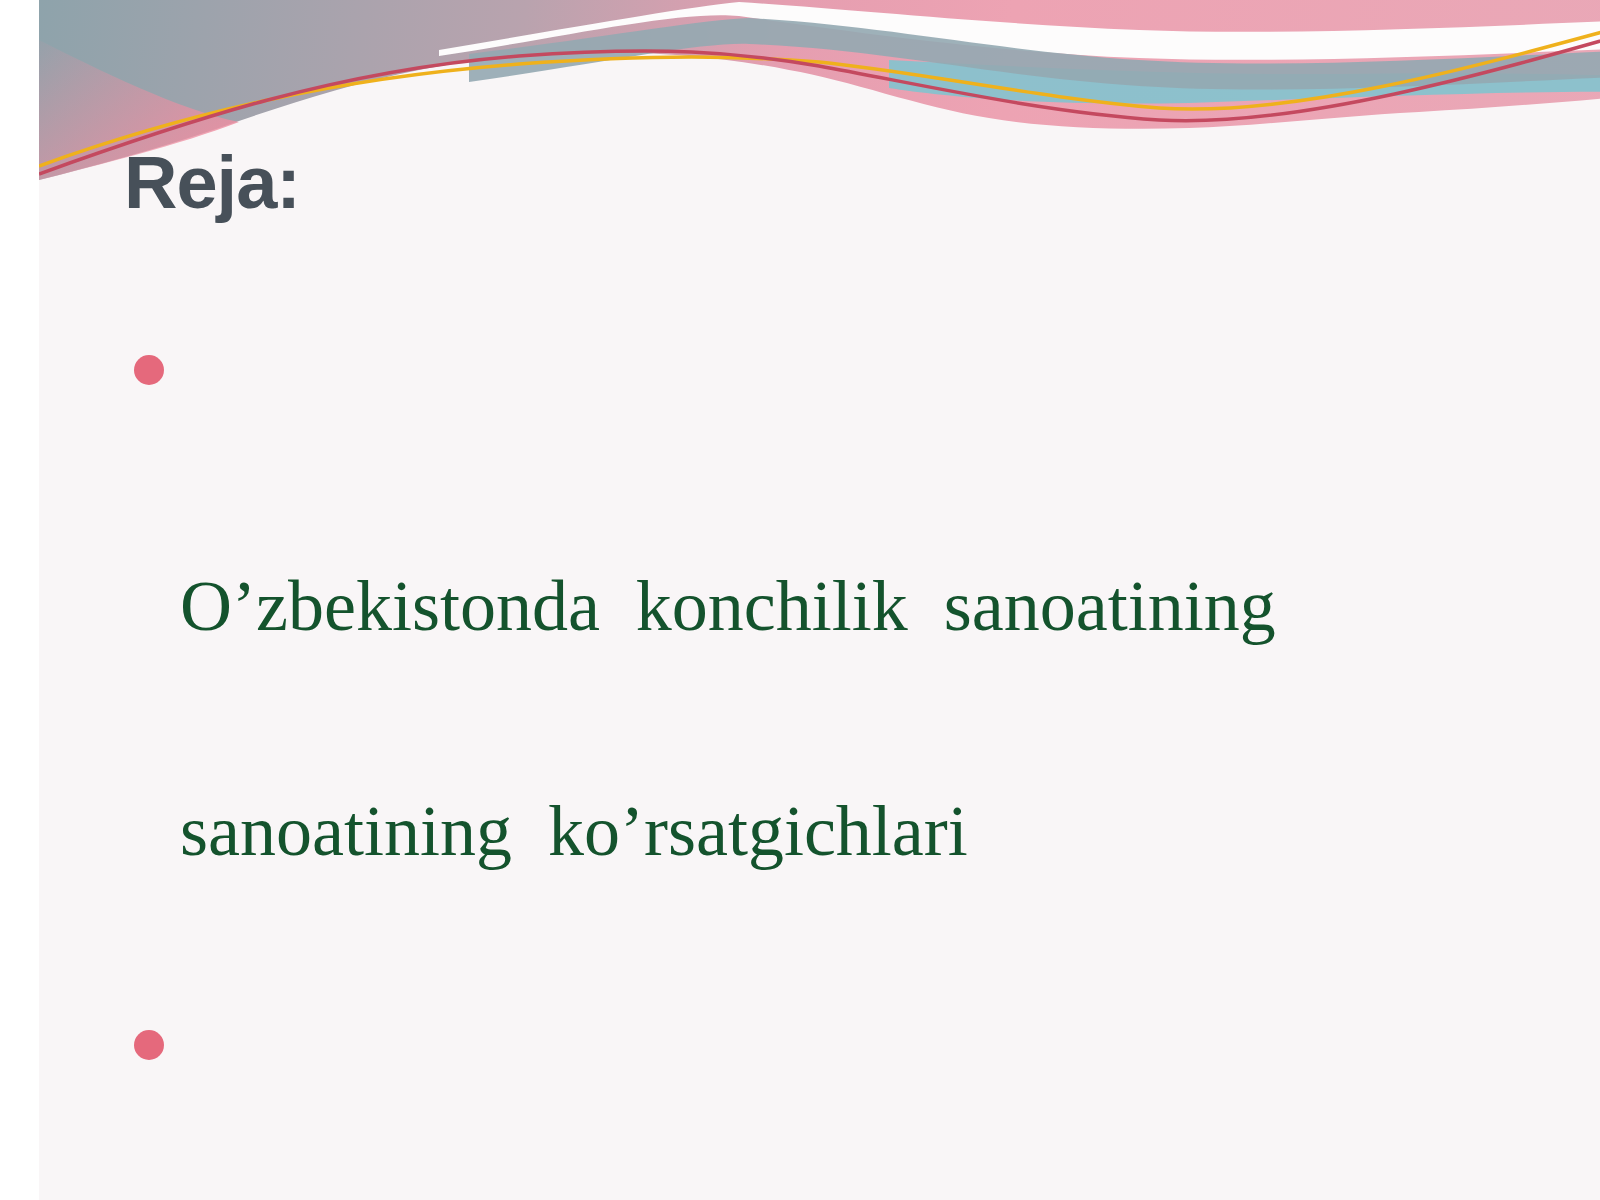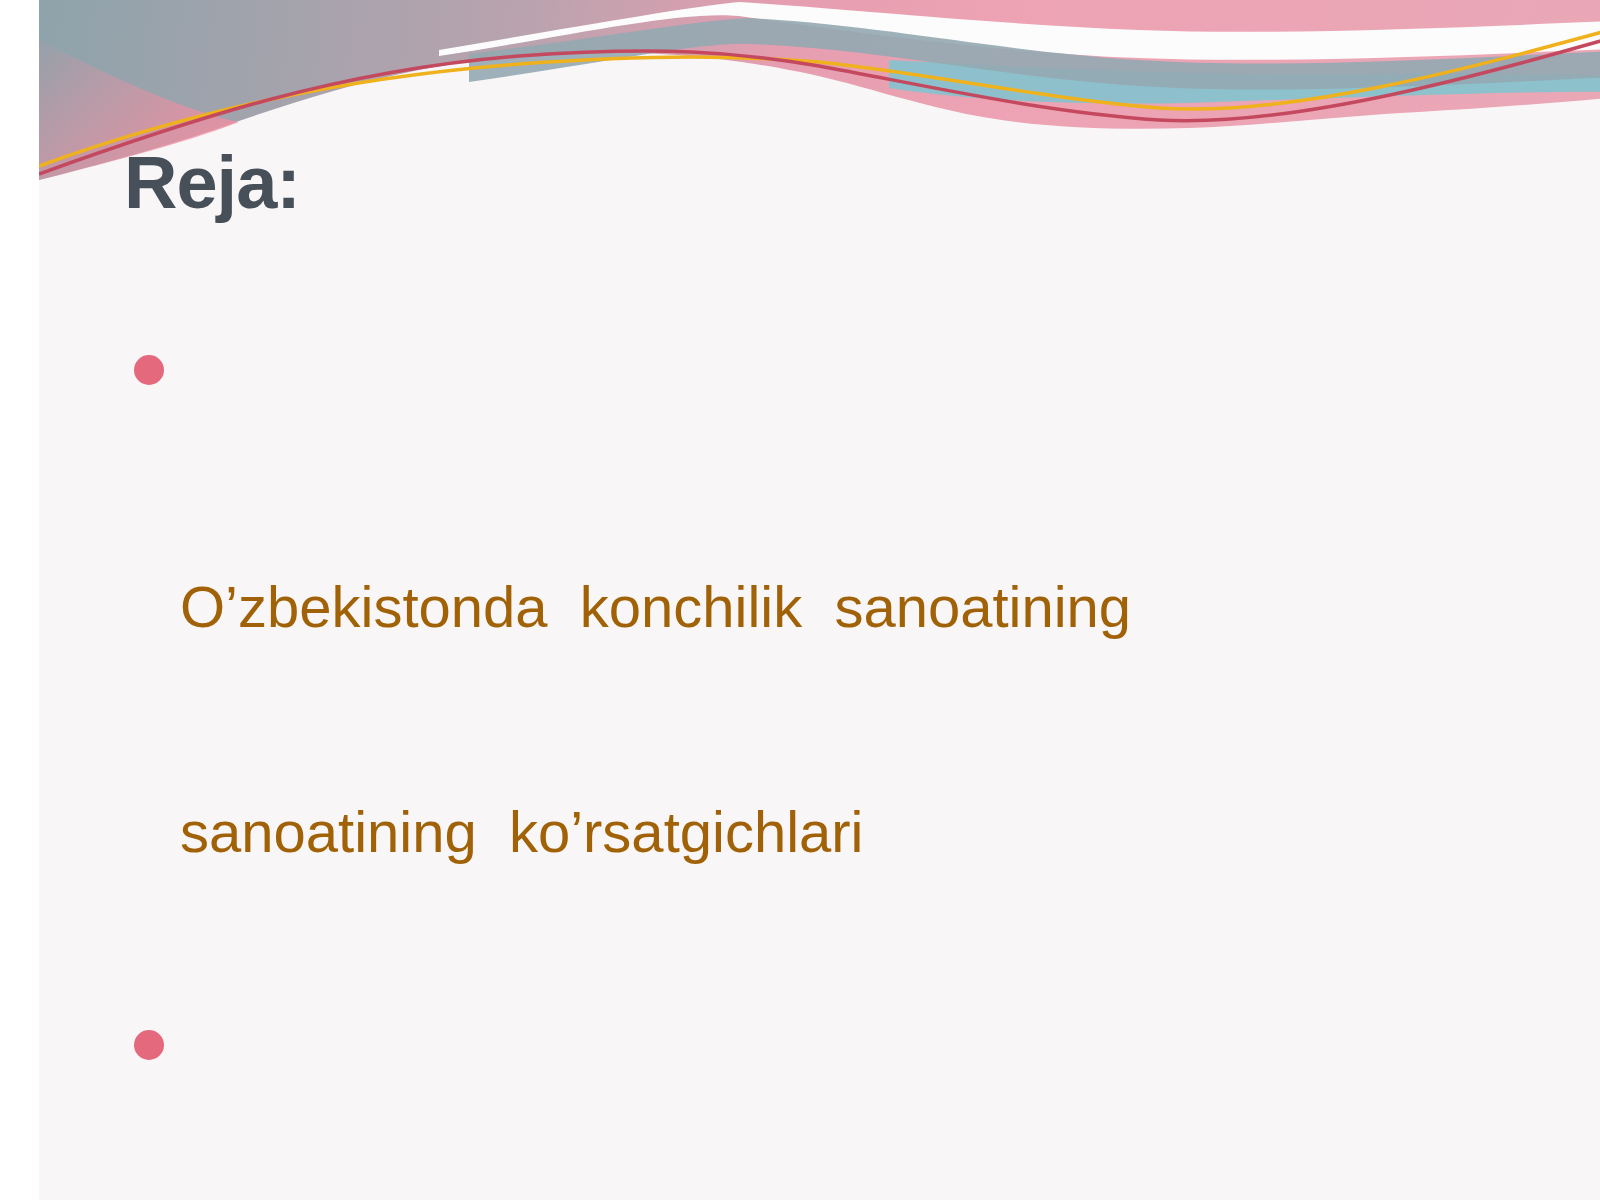--- a/index.html
+++ b/index.html
@@ -39,24 +39,24 @@
   .bullet-list {
     position: absolute;
     left: 95px;
     top: 344px;
     width: 1420px;
   }
 
   .bullet-item {
     position: relative;
     padding-left: 46px;
-    font-family: Liberation Sans, sans-serif;
-    font-size: 58px;
+    font-family: Liberation Serif, serif;
+    font-size: 72px;
     line-height: 75px;
-    color: #a16207;
+    color: #14532d;
     white-space: pre-wrap;
   }
 
   .bullet-dot {
     position: absolute;
     left: 0;
     top: 11px;
     width: 30px;
     height: 30px;
     border-radius: 50%;

